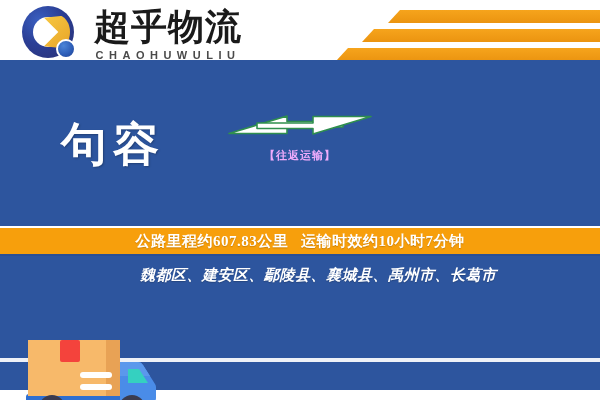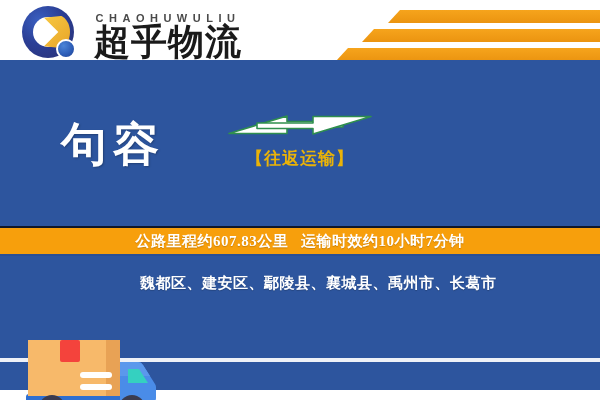--- a/index.html
+++ b/index.html
@@ -152,34 +152,34 @@
   }
   #arrow-wrap {
     position: relative;
     width: 150px; height: 36px;
     margin-top: 7px;
   }
   #arrow-wrap svg { display: block; }
   #route-note-bottom {
     margin-top: 7px;
     font-family: "Liberation Serif", "DejaVu Serif", serif;
-    font-size: 17px;
-    font-weight: bold;
-    color: #eab308;
+    font-size: 11px;
+    font-weight: bold;
+    color: #f0abfc;
     letter-spacing: 1px;
     line-height: 1;
   }
 
   
   #info-bar {
     position: absolute;
     left: 0; top: 166px;
     width: 600px; height: 30px;
     background: #f79f0c;
-    border-top: 2px solid #0f172a;
+    border-top: 2px solid #ffffff;
     border-bottom: 2px solid #2a4f94;
     box-sizing: border-box;
     display: flex;
     align-items: center;
     justify-content: center;
   }
   #info-text {
     font-family: "Liberation Serif", "DejaVu Serif", serif;
     font-size: 15px;
     font-weight: bold;
@@ -188,21 +188,22 @@
     white-space: pre;
     text-shadow: 0 1px 1px rgba(150,90,0,0.45);
   }
 
   
   #districts {
     position: absolute;
     left: 140px; top: 206px;
     width: 450px; height: 26px;
     display: flex;
-    align-items: flex-end;
+    align-items: flex-start;
+    font-style: italic;
   }
   #districts-text {
     font-family: "Liberation Serif", "DejaVu Serif", serif;
     font-size: 15px;
     font-weight: bold;
     color: #ffffff;
     letter-spacing: 0.5px;
     line-height: 1.2;
     text-shadow: 0 1px 1px rgba(0,0,0,0.2);
   }
@@ -232,22 +233,22 @@
   <div id="header">
 
     <div id="logo-group">
       <div id="logo-mark">
         <div class="big-circle"></div>
         <div class="inner-white"></div>
         <div class="crescent"></div>
         <div class="small-circle"></div>
       </div>
       <div id="logo-text-block">
+        <div id="logo-cn">超乎物流</div>
         <div id="logo-en">CHAOHUWULIU</div>
-        <div id="logo-cn">超乎物流</div>
       </div>
     </div>
 
     <div id="stripes">
       <div class="stripe s1"></div>
       <div class="stripe s2"></div>
       <div class="stripe s3"></div>
     </div>
 
   </div>

